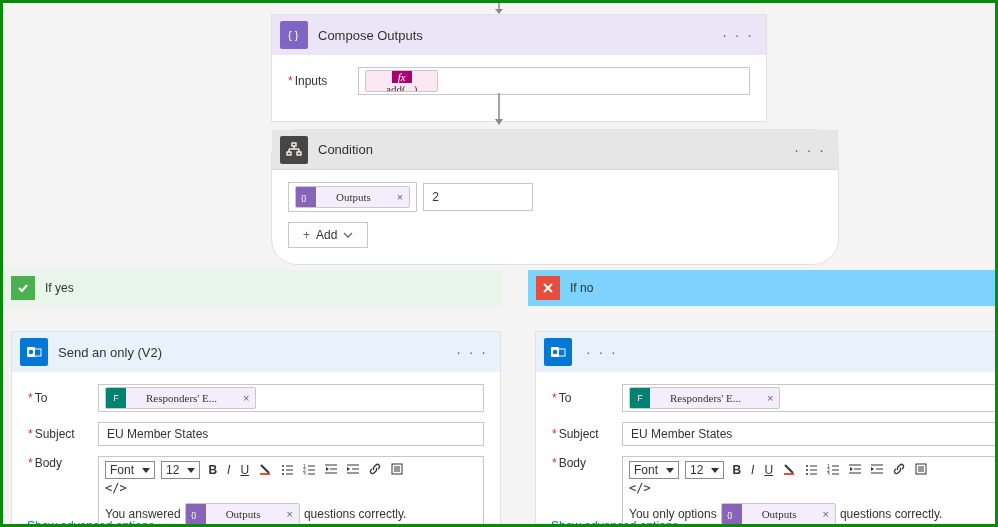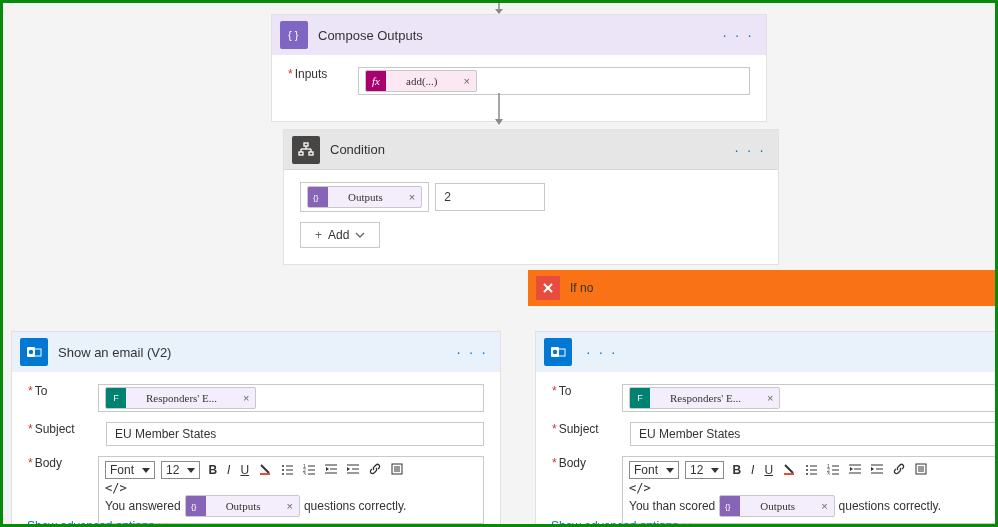--- a/index.html
+++ b/index.html
@@ -20,64 +20,64 @@
 
   .ic-purple { background: #7f66c2; color: #fff; }
   .ic-grey   { background: #484644; color: #fff; }
   .ic-blue   { background: #0078d4; color: #fff; }
 
   
   .conn { position: absolute; left: 50%; transform: translateX(-50%); color: #8a8a8a; }
   .conn svg { display: block; }
 
   
-  .frow { display: flex; align-items: flex-start; margin-bottom: 10px; }
+  .frow { display: flex; align-items: center; margin-bottom: 10px; }
   .frow .lab { width: 70px; flex-shrink: 0; font-size: 12px; color: #333; }
   .frow .lab .req { color: #c0392b; margin-right: 2px; }
   .field { border: 1px solid #c8c8c8; flex: 1; min-height: 26px; display: flex; align-items: center; padding: 2px 6px; gap: 4px; background: #fff; }
 
   
   .token { display: inline-flex; align-items: center; border: 1px solid #c8c8c8; border-radius: 2px; background: #fafafa; font-size: 11px; height: 22px; overflow: hidden; }
   .token .t-ic { width: 20px; height: 100%; display: flex; align-items: center; justify-content: center; color: #fff; font-size: 10px; }
   .token .t-txt { padding: 0 20px; color: #333; font-family: Liberation Serif, serif; }
   .token .t-x { padding: 0 6px; color: #666; cursor: pointer; }
   .tk-fx .t-ic { background: #a8006e; font-style: italic; font-family: Georgia, serif; font-size: 11px; }
   .tk-dyn .t-ic { background: #8764b8; }
   .tk-forms .t-ic { background: #008272; font-size: 9px; }
   .tk-dyn, .tk-forms { background: #f4eefc; }
-  .tk-fx { background: #fce8f3; }
+  .tk-fx { background: #fce8f3; flex-direction: column; }
 
   
   .cond-row { display: flex; gap: 6px; align-items: center; }
   .cond-token-wrap { border: 1px solid #c8c8c8; padding: 3px 6px; display: flex; align-items: center; }
   .cond-op { border: 1px solid #c8c8c8; padding: 0 8px; height: 28px; min-width: 106px; display: flex; align-items: center; justify-content: space-between; font-size: 11px; background: #fff; cursor: pointer; }
   .cond-op svg { width: 10px; height: 10px; }
   .cond-val { border: 1px solid #c8c8c8; padding: 4px 8px; width: 110px; height: 28px; font-size: 12px; background: #fff; display: flex; align-items: center; }
   .add-btn { margin-top: 10px; border: 1px solid #c8c8c8; background: #fff; padding: 5px 14px; font-size: 12px; display: inline-flex; align-items: center; gap: 6px; cursor: pointer; }
 
   
   .branch-hdr { position: absolute; height: 36px; display: flex; align-items: center; padding-left: 8px; gap: 10px; font-size: 12px; color: #333; }
   .branch-hdr .sq { width: 24px; height: 24px; display: flex; align-items: center; justify-content: center; color: #fff; }
   .yes-hdr { background: #e8f5e9; left: 0; top: 267px; width: 499px; }
-  .no-hdr  { background: #f97316; left: 525px; top: 267px; width: 470px; }
+  .no-hdr  { background: #7dd3fc; left: 525px; top: 267px; width: 470px; }
   .yes-hdr .sq { background: #4caf50; }
   .no-hdr  .sq { background: #e74c3c; }
 
   
   .rte { border: 1px solid #c8c8c8; padding: 4px 6px 6px; font-size: 12px; width: 100%; }
   .rte-tools { display: flex; align-items: center; gap: 6px; color: #333; font-size: 12px; margin-bottom: 2px; flex-wrap: nowrap; }
   .rte-sel { border: 1px solid #8a8a8a; padding: 1px 4px; display: inline-flex; align-items: center; gap: 8px; font-size: 12px; background: #fff; cursor: pointer; }
   .rte-sel svg { width: 8px; height: 8px; }
   .rte-btn { cursor: pointer; padding: 0 2px; }
   .rte-code { font-family: monospace; font-size: 12px; }
-  .rte-body { display: flex; align-items: center; flex-wrap: wrap; gap: 4px; font-size: 12px; }
+  .rte-body { margin-top: 8px; display: flex; align-items: center; flex-wrap: wrap; gap: 4px; font-size: 12px; }
 
   .show-adv { position: absolute; font-size: 12px; color: #0078d4; cursor: pointer; display: flex; align-items: center; gap: 4px; }
 
-  .subject-input { border: 1px solid #c8c8c8; padding: 4px 8px; font-size: 12px; flex: 1; margin-left: 8px; }
+  .subject-input { border: 1px solid #c8c8c8; padding: 4px 8px; font-size: 12px; flex: 1; }
 </style>
 </head>
 <body>
 
 <div class="canvas">
 
   <div class="conn" style="top:-2px;">
     <svg width="14" height="14">
         <line x1="7" y1="0" x2="7" y2="10" stroke="#8a8a8a" stroke-width="1.5"></line>
         <polygon points="3,8 11,8 7,13" fill="#8a8a8a"></polygon>
@@ -108,21 +108,21 @@
     </div>
   </div>
 
   <div class="conn" style="top:90px;">
     <svg width="14" height="34">
         <line x1="7" y1="0" x2="7" y2="28" stroke="#8a8a8a" stroke-width="1.5"></line>
         <polygon points="3,26 11,26 7,32" fill="#8a8a8a"></polygon>
       </svg>
   </div>
 
-  <div class="card" style="left:280px; top:126px; width:496px;">
+  <div class="card" style="left:268px; top:126px; width:568px;border-radius:26px;">
     <div class="card-header hdr-grey">
       <div class="icon-box ic-grey">
         <svg width="16" height="16" viewBox="0 0 16 16" fill="none" stroke="#fff" stroke-width="1.3">
           <rect x="6" y="1" width="4" height="3"></rect>
             <line x1="8" y1="4" x2="8" y2="7"></line>
           <line x1="3" y1="7" x2="13" y2="7"></line>
             <line x1="3" y1="7" x2="3" y2="10"></line>
             <line x1="13" y1="7" x2="13" y2="10"></line>
           <rect x="1" y="10" width="4" height="3"></rect>
             <rect x="11" y="10" width="4" height="3"></rect>
@@ -151,40 +151,48 @@
       <div class="add-btn">
         <span style="color:#666;">+</span>
         <span>Add</span>
         <svg width="10" height="10" viewBox="0 0 10 10">
             <polyline points="1,3 5,7 9,3" fill="none" stroke="#666" stroke-width="1.3"></polyline>
           </svg>
       </div>
     </div>
   </div>
 
+  <div class="branch-hdr yes-hdr">
+    <div class="sq">
+      <svg width="14" height="14" viewBox="0 0 14 14">
+          <polyline points="3,7 6,10 11,4" fill="none" stroke="#fff" stroke-width="2"></polyline>
+        </svg>
+    </div>
+    <span>If yes</span>
+  </div>
   <div class="branch-hdr no-hdr">
     <div class="sq">
       <svg width="12" height="12" viewBox="0 0 12 12">
           <line x1="2" y1="2" x2="10" y2="10" stroke="#fff" stroke-width="2"></line>
           <line x1="10" y1="2" x2="2" y2="10" stroke="#fff" stroke-width="2"></line>
         </svg>
     </div>
     <span>If no</span>
   </div>
 
   <div class="card" style="left:8px; top:328px; width:490px;">
     <div class="card-header hdr-blue">
       <div class="icon-box ic-blue">
         <svg width="16" height="16" viewBox="0 0 16 16">
             <rect x="1" y="3" width="8" height="10" fill="#fff" rx="1"></rect>
             <rect x="8" y="5" width="7" height="7" fill="none" stroke="#fff" stroke-width="1"></rect>
             <circle cx="5" cy="8" r="2.2" fill="#0078d4"></circle>
           </svg>
       </div>
-      <span class="title">Show an email (V2)</span>
+      <span class="title">Send an only (V2)</span>
       <span class="menu">· · ·</span>
     </div>
     <div class="card-body">
       <div class="frow">
         <div class="lab"><span class="req">*</span><span>To</span></div>
         <div class="field">
           <span class="token tk-forms">
             <span class="t-ic">F</span>
             <span class="t-txt">Responders' E...</span>
             <span class="t-x">×</span>
@@ -365,21 +373,21 @@
                 </svg></span>
             <span class="rte-btn"><svg width="12" height="12">
                   <rect x="1" y="1" width="10" height="10" fill="none" stroke="#333"></rect>
                   <line x1="3" y1="4" x2="9" y2="4" stroke="#333"></line>
                   <line x1="3" y1="6" x2="9" y2="6" stroke="#333"></line>
                   <line x1="3" y1="8" x2="9" y2="8" stroke="#333"></line>
                 </svg></span>
           </div>
           <div class="rte-code">&lt;/&gt;</div>
           <div class="rte-body">
-            <span>You than scored</span>
+            <span>You only options</span>
             <span class="token tk-dyn">
               <span class="t-ic">
                   <svg width="10" height="10">
                     <text x="0" y="8" font-size="8" fill="#fff" font-family="monospace">{}</text>
                   </svg>
                 </span>
               <span class="t-txt">Outputs</span>
               <span class="t-x">×</span>
             </span>
             <span>questions correctly.</span>

